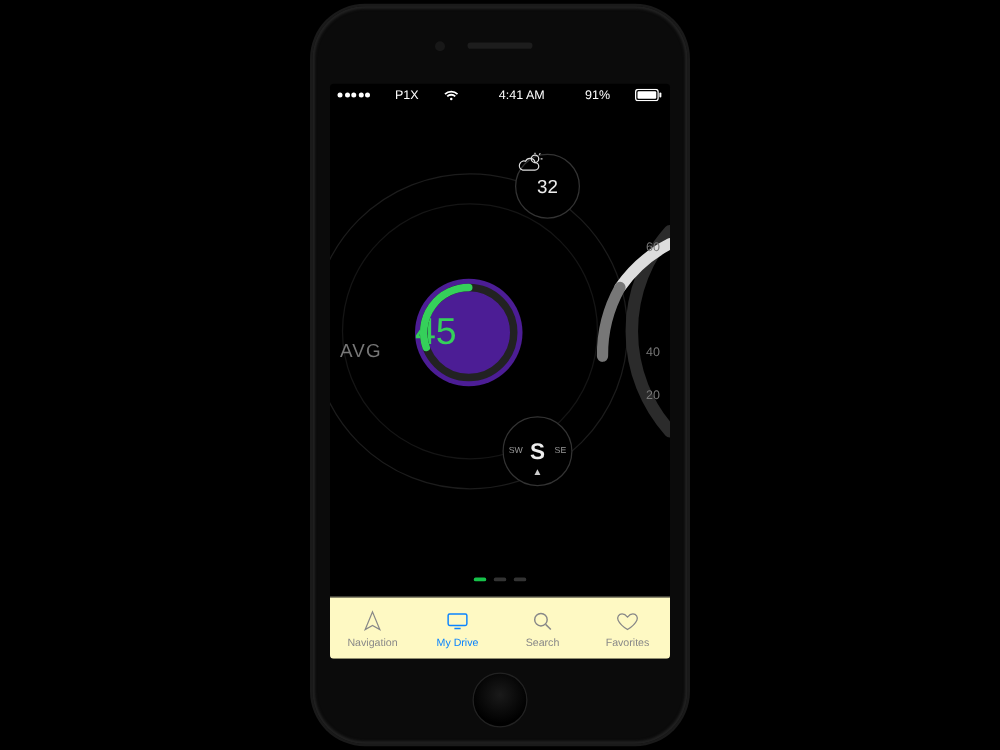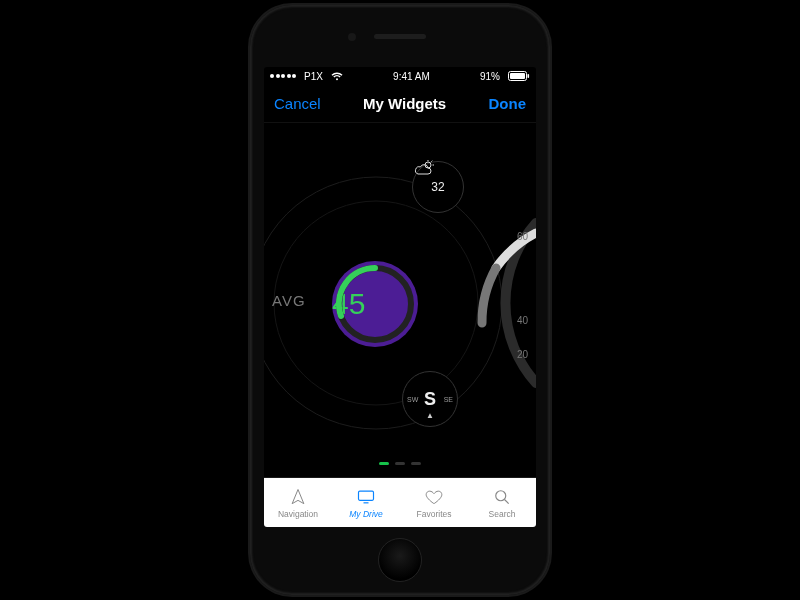--- a/index.html
+++ b/index.html
@@ -41,21 +41,21 @@
     position:absolute; top:62px; left:14px; right:14px; bottom:68px;
     background:#000; border-radius:3px; overflow:hidden;
     display:flex; flex-direction:column;
   }
 
   
   .statusbar {
     height:18px; display:flex; align-items:center; justify-content:space-between;
     padding:0 6px; font-size:10px; color:#fff; font-weight:500;
   }
-  .sb-left, .sb-right { display:flex; align-items:center; gap:8px; }
+  .sb-left, .sb-right { display:flex; align-items:center; gap:20px; }
   .sig-dots { display:flex; gap:1.5px; align-items:center; }
   .sig-dots i { width:4px; height:4px; border-radius:50%; background:#fff; display:block; }
   .wifi-icon svg, .batt svg { display:block; }
 
   
   .navbar {
     height:38px; display:flex; align-items:center; justify-content:space-between;
     padding:0 10px; border-bottom:1px solid #111;
   }
   .navbar .title { color:#fff; font-size:15px; font-weight:600; }
@@ -80,21 +80,21 @@
   }
   .speed-val { color:#35d05a; font-size:30px; font-weight:400; }
   .speed-ring { position:absolute; inset:0; }
 
   
   .weather-widget {
     position:absolute; left:148px; top:38px;
     width:52px; height:52px; border-radius:50%;
     background:#000; border:1px solid #333;
     display:flex; flex-direction:column; align-items:center; justify-content:center;
-    color:#eee; font-size:12px; gap:1px;
+    color:#eee; font-size:15px; gap:1px;
   }
   .weather-widget svg { margin-top:-2px; }
 
   
   .compass-widget {
     position:absolute; left:138px; top:248px;
     width:56px; height:56px; border-radius:50%;
     background:#000; border:1px solid #333;
     display:flex; align-items:center; justify-content:center;
     color:#eee;
@@ -114,28 +114,28 @@
   
   .page-dots {
     position:absolute; bottom:12px; left:50%; transform:translateX(-50%);
     display:flex; gap:6px;
   }
   .page-dots span { width:10px; height:3px; border-radius:2px; background:#333; }
   .page-dots span.active { background:#16c24a; }
 
   
   .tabbar {
-    height:50px; border-top:1px solid #1a1a1a; background:#ffffff;
+    height:50px; border-top:1px solid #1a1a1a; background:#fef9c3;
     display:flex;
   }
   .tab {
     flex:1; display:flex; flex-direction:column; align-items:center; justify-content:center;
     gap:2px; color:#888; font-size:8.5px;
   }
-  .tab.active { color:#0a84ff;font-style:italic; }
+  .tab.active { color:#0a84ff; }
   .tab svg { width:20px; height:20px; }
 </style>
 </head>
 <body>
 
 <div class="phone">
   <div class="camera-dot"></div>
   <div class="earpiece"></div>
   <div class="home-btn"></div>
 
@@ -150,38 +150,33 @@
             <i></i>
             <i></i>
         </span>
         <span>P1X</span>
         <span class="wifi-icon">
           <svg width="12" height="9" viewBox="0 0 12 9">
               <path d="M6 8.2a1 1 0 100-2 1 1 0 000 2zM2.3 4.6a5.3 5.3 0 017.4 0l-1 1a3.9 3.9 0 00-5.4 0l-1-1zM.5 2.8a8 8 0 0111 0l-1 1a6.5 6.5 0 00-9 0l-1-1z" fill="#fff"></path>
             </svg>
         </span>
       </div>
-      <div>9:41 AM</div>
+      <div>4:41 AM</div>
       <div class="sb-right">
         <span>91%</span>
         <span class="batt">
           <svg width="22" height="10" viewBox="0 0 22 10">
               <rect x="0.5" y="0.5" width="18" height="9" rx="2" fill="none" stroke="#fff"></rect>
               <rect x="2" y="2" width="15" height="6" rx="1" fill="#fff"></rect>
               <rect x="19.5" y="3" width="1.6" height="4" rx="0.8" fill="#fff"></rect>
             </svg>
         </span>
       </div>
     </div>
 
-    <div class="navbar">
-      <span class="btn">Cancel</span>
-      <span class="title">My Widgets</span>
-      <span class="btn done">Done</span>
-    </div>
 
     <div class="canvas">
 
       <svg viewBox="0 0 272 350">
 
         <circle cx="112" cy="180" r="126" fill="none" stroke="#1c1c1c" stroke-width="1"></circle>
         <circle cx="112" cy="180" r="102" fill="none" stroke="#151515" stroke-width="1"></circle>
 
         <path d="M272 100 A120 120 0 0 0 272 260" fill="none" stroke="#2b2b2b" stroke-width="10" stroke-linecap="round"></path>
 
@@ -237,27 +232,27 @@
       </div>
       <div class="tab active">
         <svg viewBox="0 0 24 24">
             <rect x="3" y="5" width="18" height="11" rx="1.5" fill="none" stroke="currentColor" stroke-width="1.4"></rect>
             <line x1="9" y1="19" x2="15" y2="19" stroke="currentColor" stroke-width="1.4"></line>
           </svg>
         <span>My Drive</span>
       </div>
       <div class="tab">
         <svg viewBox="0 0 24 24">
-            <path d="M12 20s-7-4.5-9-9c-1.3-3 .7-6 3.8-6C9 5 10.7 6.4 12 8c1.3-1.6 3-3 5.2-3C20.3 5 22.3 8 21 11c-2 4.5-9 9-9 9z" fill="none" stroke="currentColor" stroke-width="1.2"></path>
-          </svg>
-        <span>Favorites</span>
-      </div>
-      <div class="tab">
-        <svg viewBox="0 0 24 24">
             <circle cx="10.5" cy="10.5" r="6" fill="none" stroke="currentColor" stroke-width="1.4"></circle>
             <line x1="15" y1="15" x2="20" y2="20" stroke="currentColor" stroke-width="1.4"></line>
           </svg>
         <span>Search</span>
       </div>
+      <div class="tab">
+        <svg viewBox="0 0 24 24">
+            <path d="M12 20s-7-4.5-9-9c-1.3-3 .7-6 3.8-6C9 5 10.7 6.4 12 8c1.3-1.6 3-3 5.2-3C20.3 5 22.3 8 21 11c-2 4.5-9 9-9 9z" fill="none" stroke="currentColor" stroke-width="1.2"></path>
+          </svg>
+        <span>Favorites</span>
+      </div>
     </div>
 
   </div>
 </div>
 
 </body></html>

